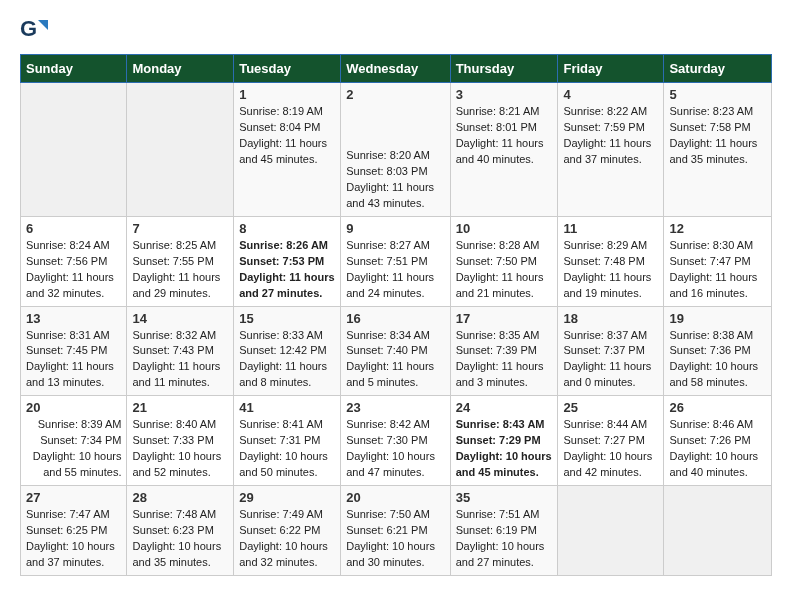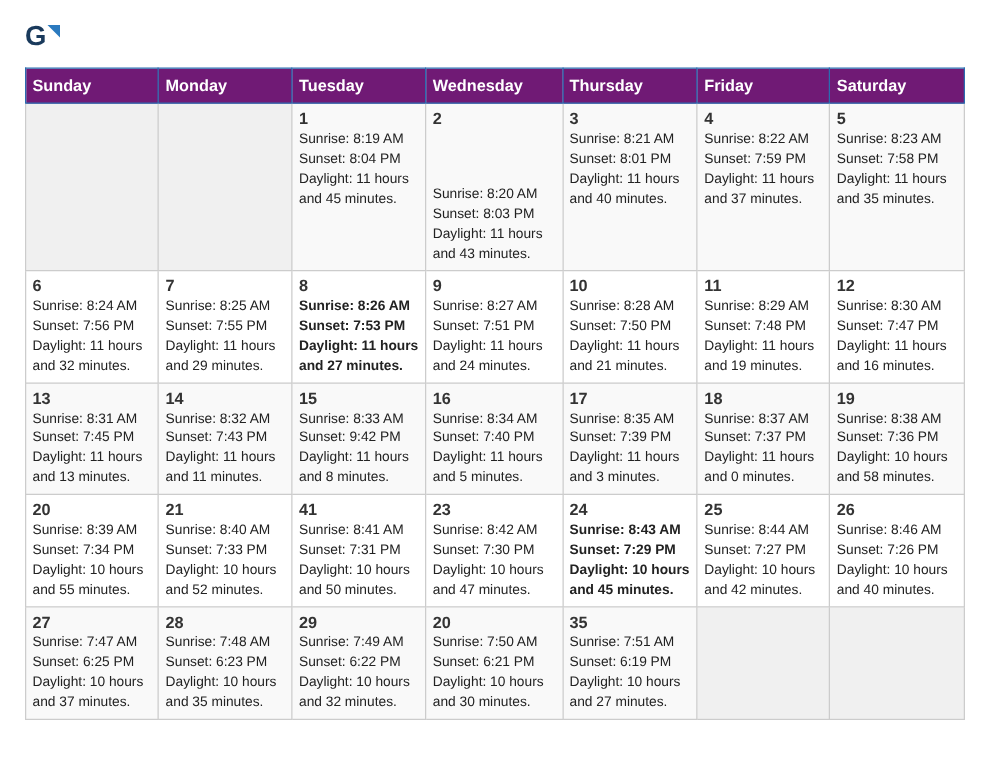--- a/index.html
+++ b/index.html
@@ -48,21 +48,21 @@
     .location {
       font-size: 15px;
       color: #555;
       margin-top: 2px;
     }
     table {
       width: 100%;
       border-collapse: collapse;
     }
     thead tr th {
-      background: #701a75;
+      background: #14532d;
       color: #fff;
       font-size: 13px;
       font-weight: bold;
       padding: 6px 5px;
       text-align: left;
       border: 1px solid #2b6cb0;
     }
     tbody tr td {
       border: 1px solid #ccc;
       vertical-align: top;
@@ -215,21 +215,21 @@
           </td>
           <td>
             <span class="day-num">14</span>
             <div class="day-detail" style="white-space: pre-line;">Sunrise: 8:32 AM
 Sunset: 7:43 PM
 Daylight: 11 hours and 11 minutes.</div>
           </td>
           <td>
             <span class="day-num">15</span>
             <div class="day-detail" style="white-space: pre-line;">Sunrise: 8:33 AM
-Sunset: 9:42 PM
+Sunset: 12:42 PM
 Daylight: 11 hours and 8 minutes.</div>
           </td>
           <td>
             <span class="day-num">16</span>
             <div class="day-detail" style="white-space: pre-line;">Sunrise: 8:34 AM
 Sunset: 7:40 PM
 Daylight: 11 hours and 5 minutes.</div>
           </td>
           <td>
             <span class="day-num">17</span>
@@ -246,21 +246,21 @@
           <td>
             <span class="day-num">19</span>
             <div class="day-detail" style="white-space: pre-line;">Sunrise: 8:38 AM
 Sunset: 7:36 PM
 Daylight: 10 hours and 58 minutes.</div>
           </td>
         </tr>
         <tr>
           <td>
             <span class="day-num">20</span>
-            <div class="day-detail" style="white-space: pre-line;">Sunrise: 8:39 AM
+            <div class="day-detail" style="white-space: pre-line; text-align: right;">Sunrise: 8:39 AM
 Sunset: 7:34 PM
 Daylight: 10 hours and 55 minutes.</div>
           </td>
           <td>
             <span class="day-num">21</span>
             <div class="day-detail" style="white-space: pre-line;">Sunrise: 8:40 AM
 Sunset: 7:33 PM
 Daylight: 10 hours and 52 minutes.</div>
           </td>
           <td>

